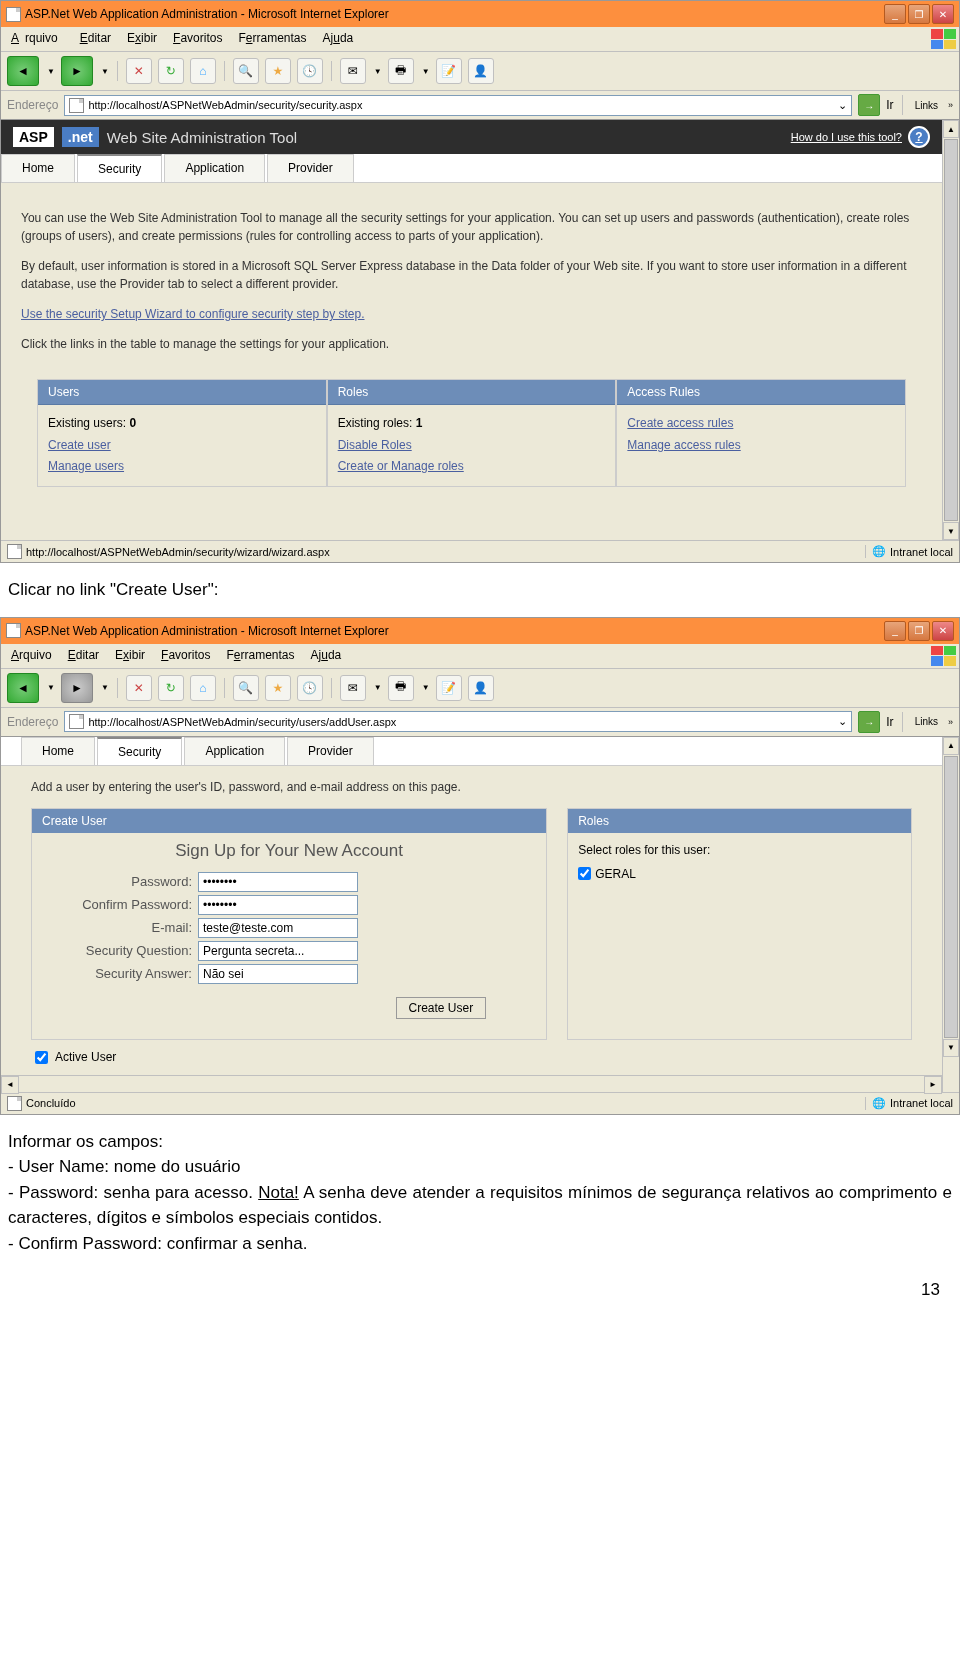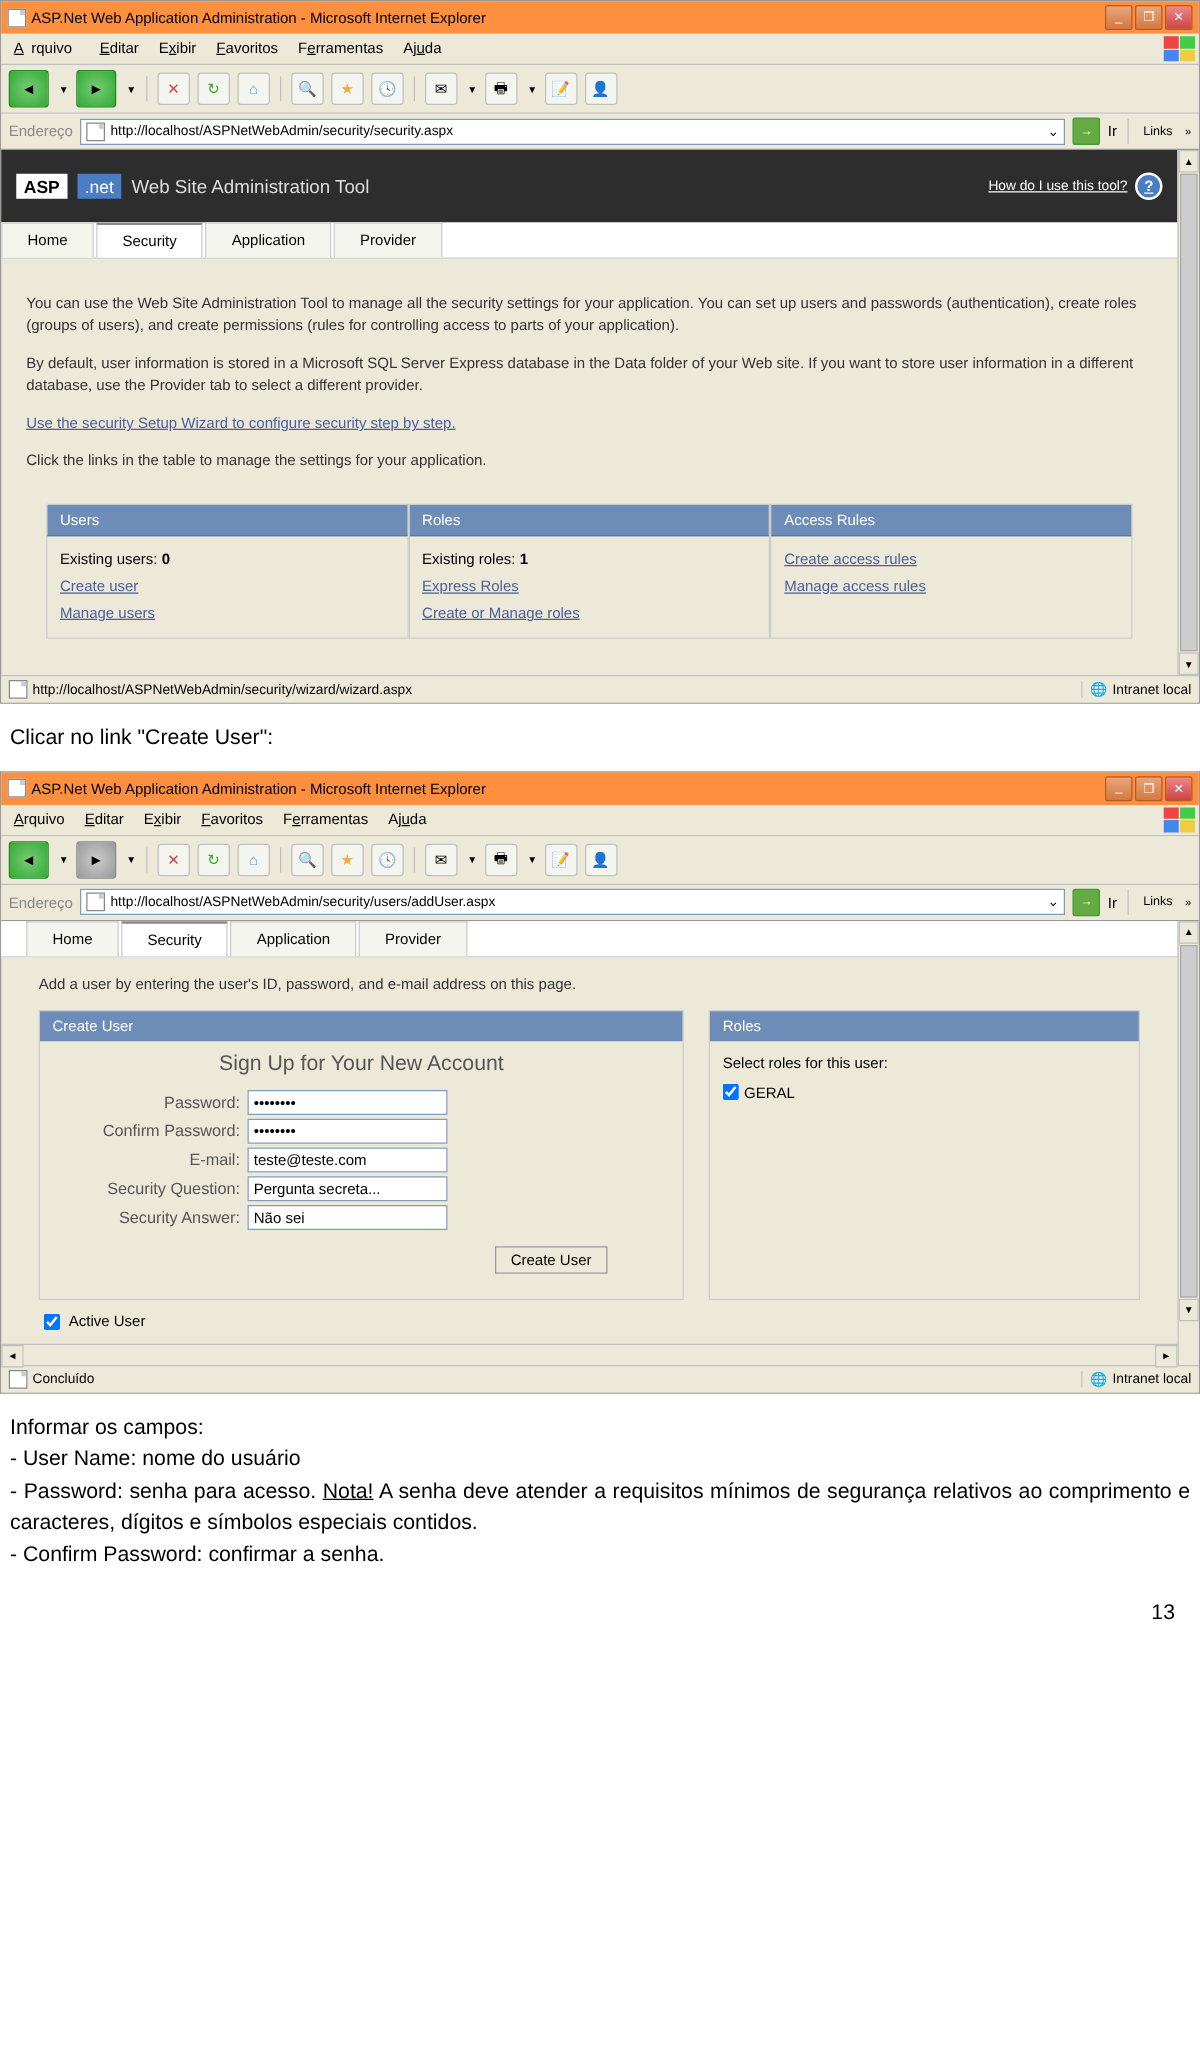--- a/index.html
+++ b/index.html
@@ -14,24 +14,24 @@
 .menubar span u{text-decoration:underline}
 .toolbar{background:#ece9d8;padding:4px 6px;display:flex;align-items:center;gap:6px;border-bottom:1px solid #c0c0c0}
 .tbtn{width:24px;height:24px;border:1px solid #c0c0c0;border-radius:3px;display:flex;align-items:center;justify-content:center;background:#f5f5f0}
 .nav-btn{width:30px;height:28px;border-radius:3px;display:flex;align-items:center;justify-content:center}
 .nav-back{background:radial-gradient(circle,#7c7,#3a3);border:1px solid #282}
 .nav-fwd{background:radial-gradient(circle,#7c7,#3a3);border:1px solid #282}
 .nav-fwd.disabled{background:radial-gradient(circle,#ccc,#999);border:1px solid #888}
 .addrbar{background:#ece9d8;padding:3px 6px;display:flex;align-items:center;gap:6px;border-bottom:1px solid #999}
 .addr-input{flex:1;background:#fff;border:1px solid #7f9db9;padding:2px 4px;display:flex;align-items:center;gap:4px;font-size:11px}
 .go-btn{width:20px;height:20px;background:#6a4;border:1px solid #493;border-radius:2px;display:flex;align-items:center;justify-content:center;color:#fff;font-size:10px}
-.asp-header{background:#2d2d2d;color:#fff;display:flex;align-items:center;justify-content:space-between;padding:18px 12px}
+.asp-header{background:#2d2d2d;color:#fff;display:flex;align-items:center;justify-content:space-between;padding:6px 12px}
 .asp-logo{display:flex;align-items:center;gap:8px}
 .asp-logo-box{background:#fff;color:#000;font-weight:bold;padding:2px 6px;font-size:14px}
-.asp-logo-net{background:#4a7dc4;color:#fff;padding:2px 6px;font-size:14px;font-weight:normal}
+.asp-logo-net{background:#4a7dc4;color:#fff;padding:2px 6px;font-size:14px;font-weight:bold}
 .asp-title{font-family:'Trebuchet MS',sans-serif;font-size:15px;color:#ddd}
 .asp-help{font-size:11px;text-decoration:underline;display:flex;align-items:center;gap:6px}
 .help-icon{width:18px;height:18px;border-radius:50%;background:#4a7dc4;border:2px solid #fff;display:flex;align-items:center;justify-content:center;font-weight:bold;font-size:12px}
 .tabs{display:flex;background:#fff;border-bottom:1px solid #ccc}
 .tab{padding:6px 20px;border:1px solid #ccc;border-bottom:none;background:#f5f5f0;font-size:12px;margin-right:2px}
 .tab.active{background:#fff;font-weight:normal;border-top:2px solid #888}
 .body-text{padding:14px 20px;font-family:Verdana,sans-serif;font-size:12px;color:#333;line-height:1.5}
 .body-text a{color:#4a5fa0;text-decoration:underline}
 .section-hdr{background:#6d8db8;color:#fff;padding:5px 10px;font-family:Verdana,sans-serif;font-size:12px}
 .sec-table{display:flex;margin:0 36px}
@@ -168,21 +168,21 @@
           <div class="sec-body">
             <div>Existing users: <b>0</b></div>
             <a href="#">Create user</a><br>
             <a href="#">Manage users</a>
           </div>
         </div>
         <div class="sec-col">
           <div class="section-hdr">Roles</div>
           <div class="sec-body">
             <div>Existing roles: <b>1</b></div>
-            <a href="#">Express Roles</a><br>
+            <a href="#">Disable Roles</a><br>
             <a href="#">Create or Manage roles</a>
           </div>
         </div>
         <div class="sec-col">
           <div class="section-hdr">Access Rules</div>
           <div class="sec-body">
             <a href="#">Create access rules</a><br>
             <a href="#">Manage access rules</a>
           </div>
         </div>

